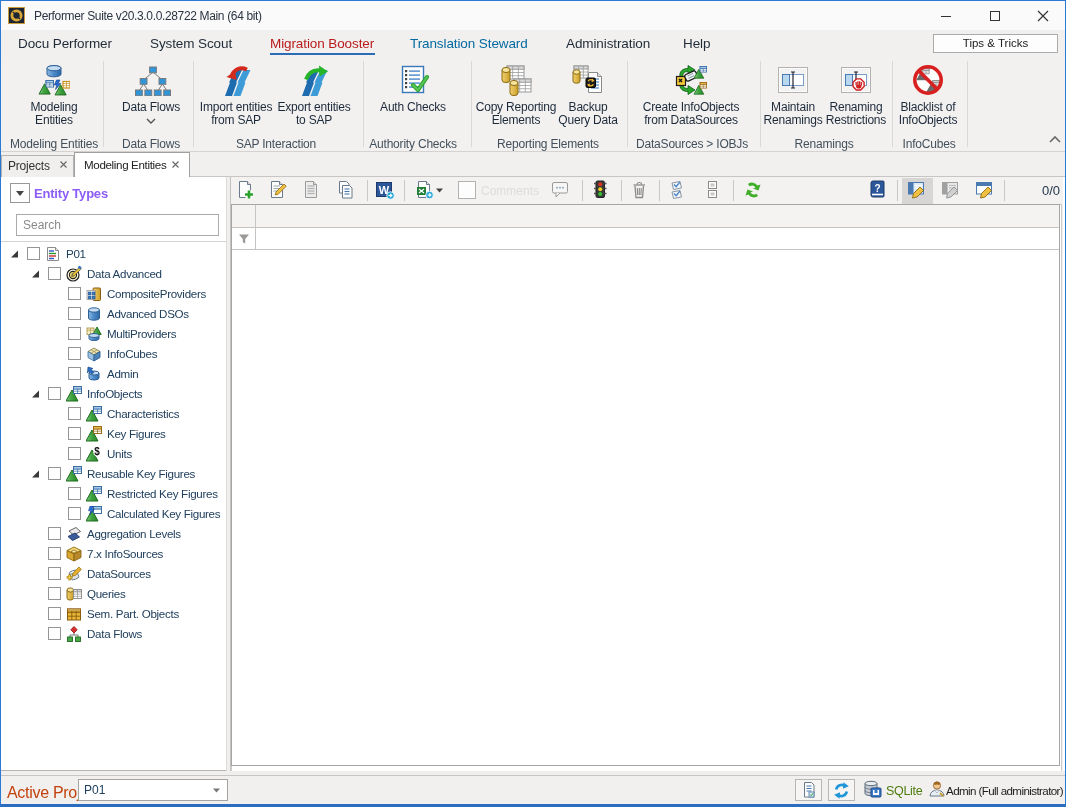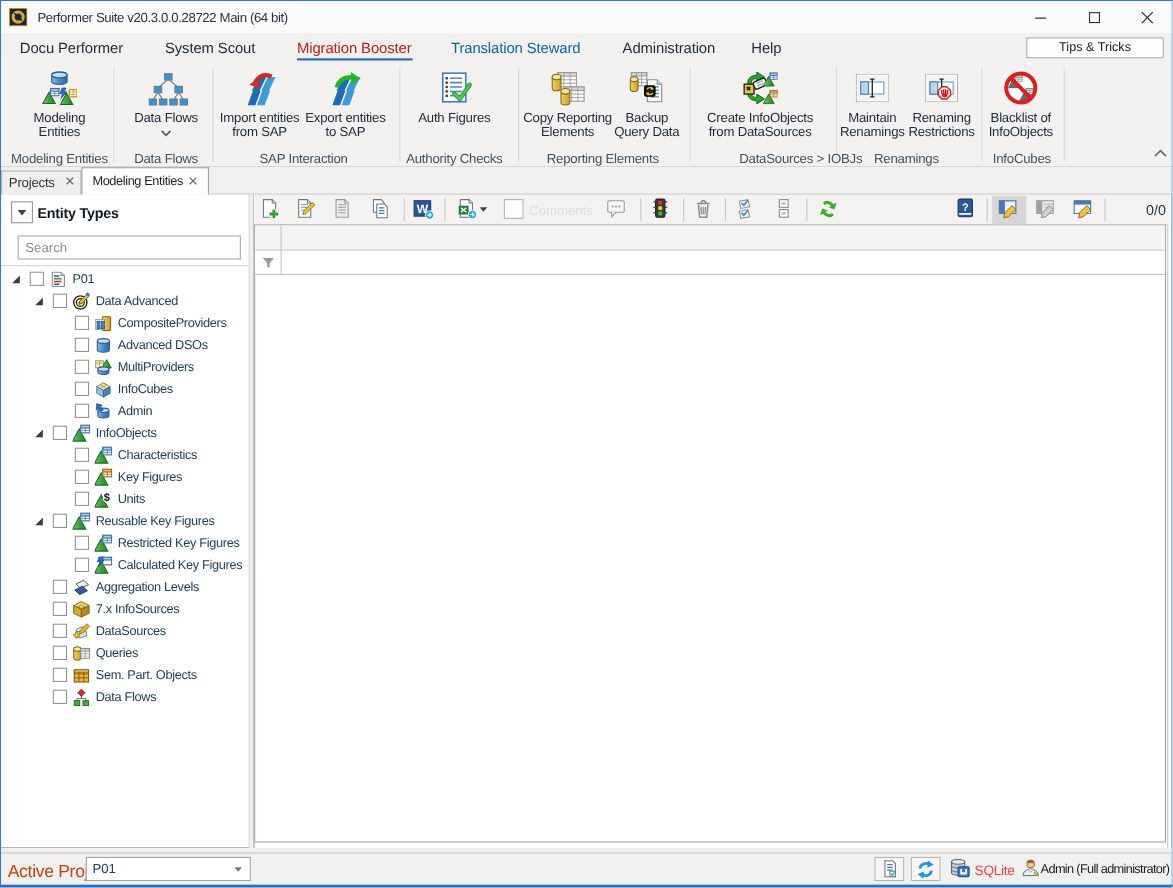--- a/index.html
+++ b/index.html
@@ -46,28 +46,28 @@
 <div class="sep" style="left:471px;top:61px;height:86px"></div>
 <div class="sep" style="left:627px;top:61px;height:86px"></div>
 <div class="sep" style="left:760px;top:61px;height:86px"></div>
 <div class="sep" style="left:892px;top:61px;height:86px"></div>
 <div class="sep" style="left:967px;top:61px;height:86px"></div>
 <div class="glbl" style="left:-16px;top:137px;width:140px;letter-spacing:-0.2px">Modeling Entities</div>
 <div class="glbl" style="left:81px;top:137px;width:140px;letter-spacing:-0.2px">Data Flows</div>
 <div class="glbl" style="left:206px;top:137px;width:140px;letter-spacing:-0.2px">SAP Interaction</div>
 <div class="glbl" style="left:343px;top:137px;width:140px;letter-spacing:-0.2px">Authority Checks</div>
 <div class="glbl" style="left:478px;top:137px;width:140px;letter-spacing:-0.2px">Reporting Elements</div>
-<div class="glbl" style="left:658px;top:137px;width:140px;letter-spacing:-0.2px">DataSources &gt; IOBJs</div>
+<div class="glbl" style="left:622px;top:137px;width:140px;letter-spacing:-0.2px">DataSources &gt; IOBJs</div>
 <div class="glbl" style="left:754px;top:137px;width:140px;letter-spacing:-0.2px">Renamings</div>
 <div class="glbl" style="left:859px;top:137px;width:140px;letter-spacing:-0.2px">InfoCubes</div>
 <div class="lbl" style="left:-18px;top:101px;width:144px;letter-spacing:-0.2px">Modeling<br>Entities</div>
 <div class="lbl" style="left:79px;top:101px;width:144px;letter-spacing:-0.2px">Data Flows</div>
 <div class="lbl" style="left:164px;top:101px;width:144px;letter-spacing:-0.2px">Import entities<br>from SAP</div>
 <div class="lbl" style="left:242px;top:101px;width:144px;letter-spacing:-0.2px">Export entities<br>to SAP</div>
-<div class="lbl" style="left:341px;top:101px;width:144px;letter-spacing:-0.2px">Auth Figures</div>
+<div class="lbl" style="left:341px;top:101px;width:144px;letter-spacing:-0.2px">Auth Checks</div>
 <div class="lbl" style="left:444px;top:101px;width:144px;letter-spacing:-0.2px">Copy Reporting<br>Elements</div>
 <div class="lbl" style="left:516px;top:101px;width:144px;letter-spacing:-0.2px">Backup<br>Query Data</div>
 <div class="lbl" style="left:619px;top:101px;width:144px;letter-spacing:-0.2px">Create InfoObjects<br>from DataSources</div>
 <div class="lbl" style="left:721px;top:101px;width:144px;letter-spacing:-0.2px">Maintain<br>Renamings</div>
 <div class="lbl" style="left:784px;top:101px;width:144px;letter-spacing:-0.2px">Renaming<br>Restrictions</div>
 <div class="lbl" style="left:856px;top:101px;width:144px;letter-spacing:-0.2px">Blacklist of<br>InfoObjects</div>
 <svg class="ic" style="left:145px;top:117px" width="12" height="8" viewBox="0 0 12 8">
     <path d="M2,2 L6,6 L10,2" fill="none" stroke="#555" stroke-width="1.4"></path>
   </svg>
 <svg class="ic" style="left:1048px;top:135px" width="14" height="9" viewBox="0 0 14 9">
@@ -256,21 +256,21 @@
 <div class="a" style="left:84px;top:158px;font-size:11.6px;letter-spacing:-0.35px;color:#222">Modeling Entities</div>
 <svg class="ic" style="left:171px;top:160px" width="9" height="9" viewBox="0 0 9 9">
     <path d="M1.5,1.5 L7.5,7.5 M7.5,1.5 L1.5,7.5" stroke="#6a6a6a" stroke-width="1.2"></path>
   </svg>
 <div class="a" style="left:1px;top:177px;width:225px;height:594px;background:#fff;border-bottom:1px solid #b7b5b3"></div>
 <div class="a" style="left:226px;top:177px;width:5px;height:594px;background:#f0efee;border-left:1px solid #dddbd9;border-right:1px solid #c4c2c0"></div>
 <div class="a" style="left:10px;top:183px;width:20px;height:20px;background:#fdfdfd;border:1px solid #9a9896"></div>
 <svg class="ic" style="left:15px;top:190px" width="10" height="7" viewBox="0 0 10 7">
     <polygon points="1,1 9,1 5,6" fill="#444"></polygon>
   </svg>
-<div class="a" style="left:34px;top:186px;font-size:13px;font-weight:bold;letter-spacing:-0.2px;color:#0f172a">Entity Types</div>
+<div class="a" style="left:34px;top:186px;font-size:13px;font-weight:bold;letter-spacing:-0.2px;color:#8b5cf6">Entity Types</div>
 <div class="a" style="left:16px;top:214px;width:203px;height:22px;background:#fff;border:1px solid #ababab"></div>
 <div class="a" style="left:23px;top:218px;font-size:12px;color:#8a8a8a">Search</div>
 <div class="a" style="left:1px;top:241px;width:225px;height:1px;background:#d5d3d1"></div>
 <svg class="ic" style="left:10px;top:249px" width="10" height="10" viewBox="0 0 10 10">
     <polygon points="8,1.5 8,8.5 1,8.5" fill="#3a3a3a"></polygon>
   </svg>
 <div class="cb" style="left:27px;top:247px"></div>
 <svg class="ic" style="left:45px;top:246px" width="16" height="16" viewBox="0 0 16 16">
     <path d="M2.5,1.5 h8 l3,3 v10 h-11 z" fill="#fdfdfd" stroke="#8a8a8a" stroke-width="1"></path>
     <path d="M10.5,1.5 v3 h3" fill="#e8e8e8" stroke="#8a8a8a" stroke-width="1"></path>
@@ -608,20 +608,20 @@
     <polygon points="7.5,17.8 2.2,13.8 8,11.2" fill="#2196d8"></polygon>
   </svg>
 <svg class="ic" style="left:862px;top:779px" width="22" height="22" viewBox="0 0 22 22">
     <path d="M3,4.5 v10 a6,2.2 0 0 0 12,0 v-10" fill="#c8ccd4" stroke="#5a6a78" stroke-width="1"></path>
     <ellipse cx="9" cy="4.5" rx="6" ry="2.2" fill="#e8ecf0" stroke="#5a6a78" stroke-width="1"></ellipse>
     <path d="M3,8 a6,2.2 0 0 0 12,0 M3,11.5 a6,2.2 0 0 0 12,0" fill="none" stroke="#5a6a78" stroke-width="0.8"></path>
     <rect x="9" y="9" width="10" height="9" rx="1" fill="#3a7ac8" stroke="#1d4a88"></rect>
     <rect x="11" y="11" width="6" height="5" fill="#fff"></rect>
     <rect x="12.5" y="11" width="3" height="3" fill="#3a7ac8"></rect>
   </svg>
-<div class="a" style="left:886px;top:784px;font-size:12.5px;letter-spacing:-0.3px;color:#ef4444">SQLite</div>
+<div class="a" style="left:886px;top:784px;font-size:12.5px;letter-spacing:-0.3px;color:#4d7c0f">SQLite</div>
 <svg class="ic" style="left:927px;top:779px" width="20" height="22" viewBox="0 0 20 22">
     <circle cx="10" cy="6.5" r="3.6" fill="#f0c890" stroke="#8a5a20" stroke-width="0.8"></circle>
     <path d="M6.8,4.5 a3.6,3.6 0 0 1 6.4,0 l-1,1.5 a6,6 0 0 0 -4.4,0 z" fill="#a06820"></path>
     <path d="M3,17 a7,6 0 0 1 14,0 z" fill="#e8eef6" stroke="#5a6a78" stroke-width="0.9"></path>
     <path d="M8,11.5 l2,2.5 2,-2.5" fill="#fff" stroke="#99a" stroke-width="0.7"></path>
     <path d="M13,14 l3,3" stroke="#caa030" stroke-width="2"></path>
   </svg>
 <div class="a" style="left:946px;top:784px;font-size:11.6px;letter-spacing:-0.6px;color:#1d1d1d;white-space:nowrap">Admin (Full administrator)</div>
 </body></html>

